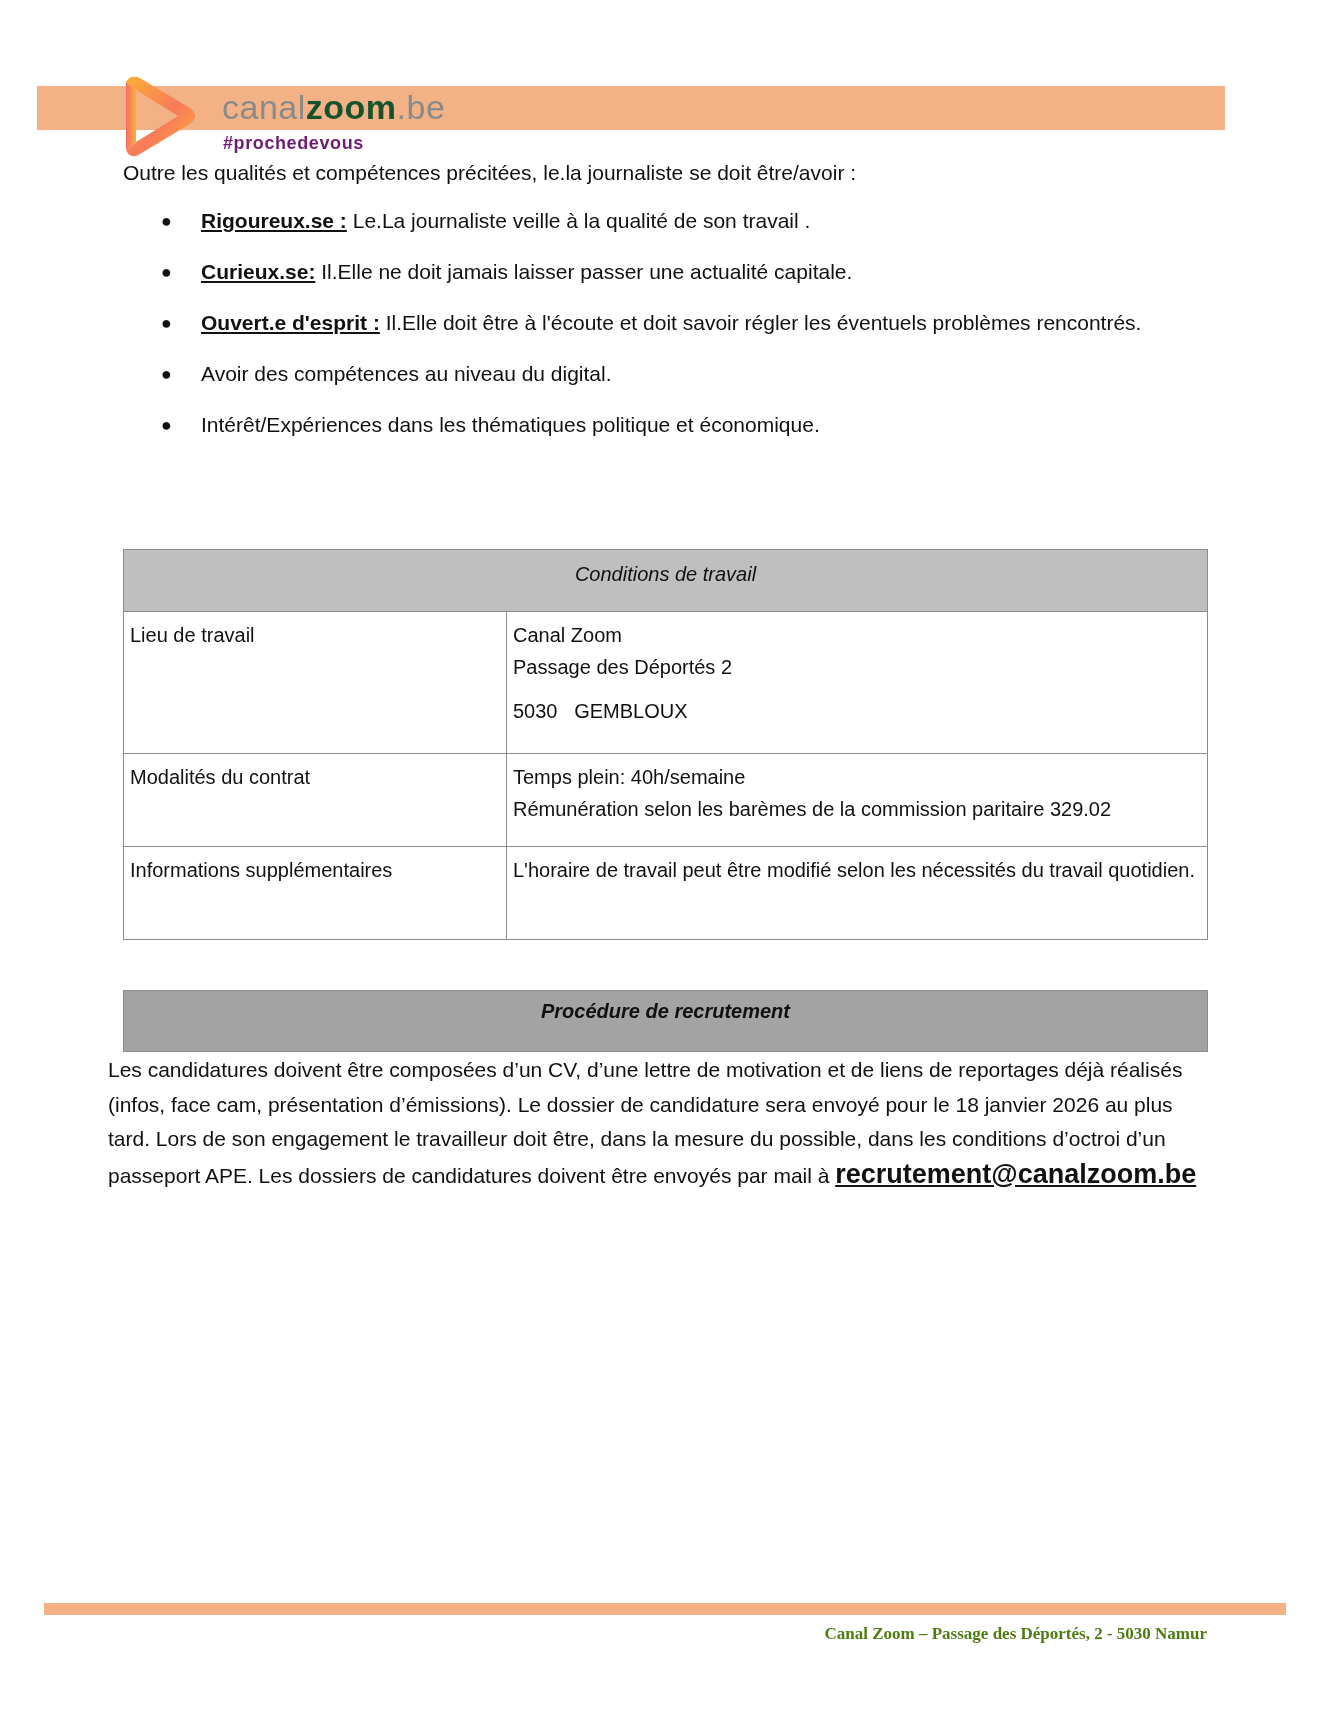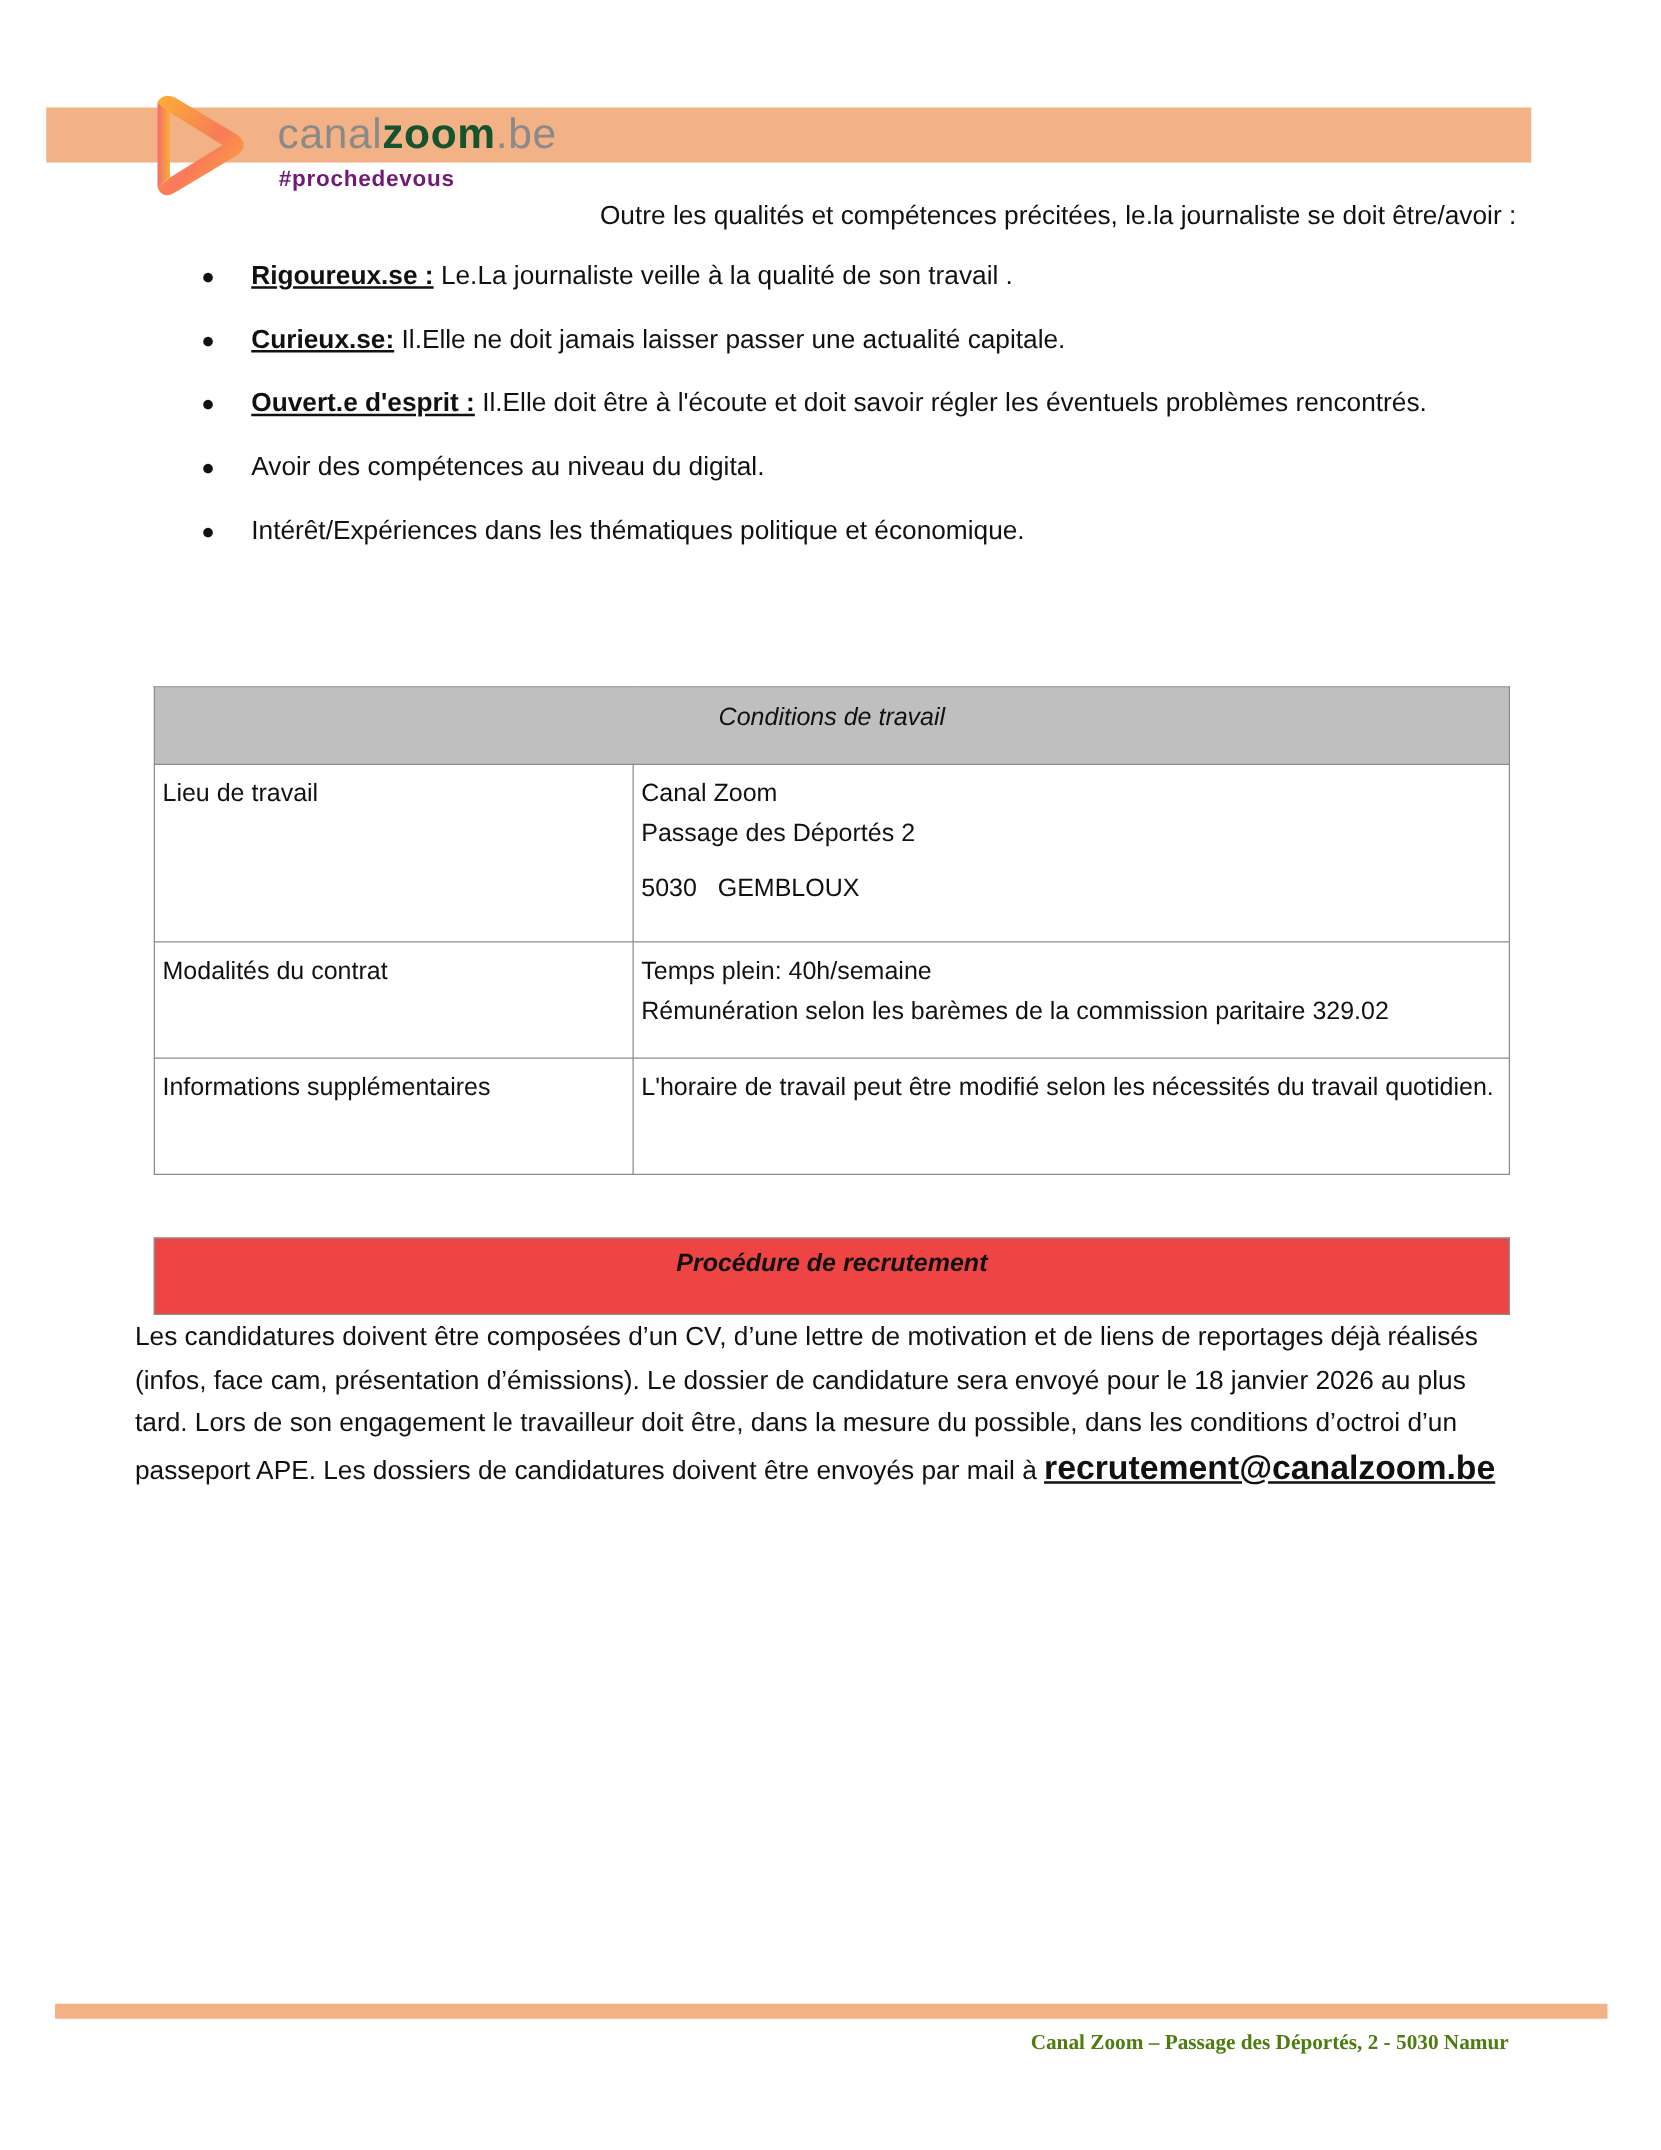--- a/index.html
+++ b/index.html
@@ -65,21 +65,20 @@
     .content {
       position: absolute;
       left: 123px;
       top: 156px;
       width: 1090px;
       font-size: 21px;
       line-height: 34px;
     }
     .intro {
       margin: 0;
-      text-align: right;
     }
     ul.qualities {
       list-style: none;
       margin: 14px 0 0 0;
       padding: 0;
     }
     ul.qualities li {
       position: relative;
       padding-left: 78px;
       margin-bottom: 17px;
@@ -125,21 +124,21 @@
     .cell-line.gap { margin-top: 12px; }
     .row-lieu td { height: 127px; }
     .row-mod td { height: 78px; }
     .row-info td { height: 78px; }
     .proc-head {
       position: absolute;
       left: 123px;
       top: 990px;
       width: 1083px;
       height: 60px;
-      background: #ef4444;
+      background: #a3a3a3;
       border: 1px solid #8c8c8c;
       text-align: center;
       font-weight: bold;
       font-style: italic;
       font-size: 20px;
       line-height: 40px;
     }
     .proc-text {
       position: absolute;
       left: 108px;

